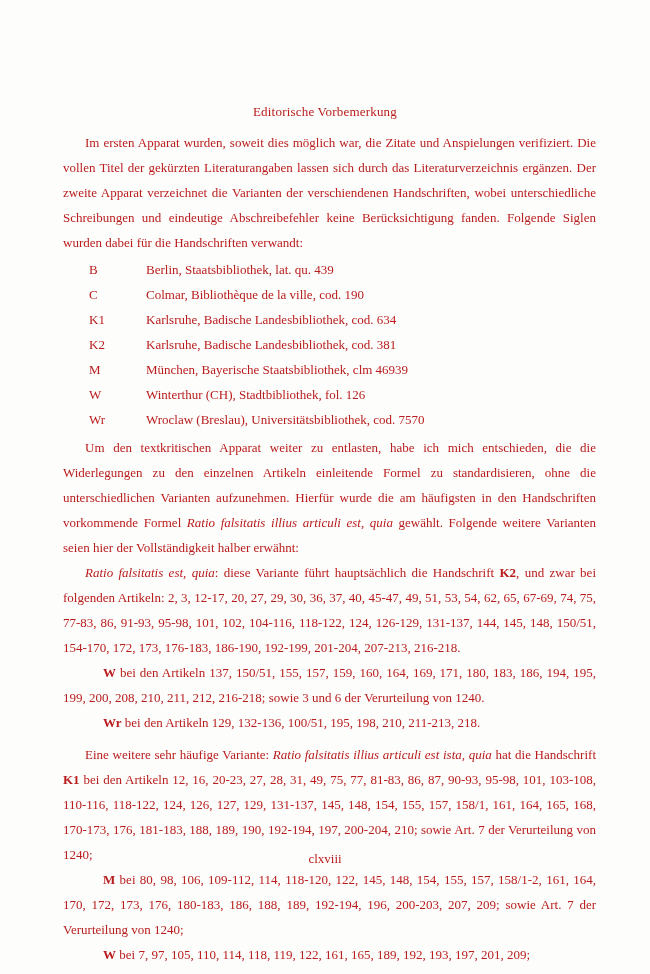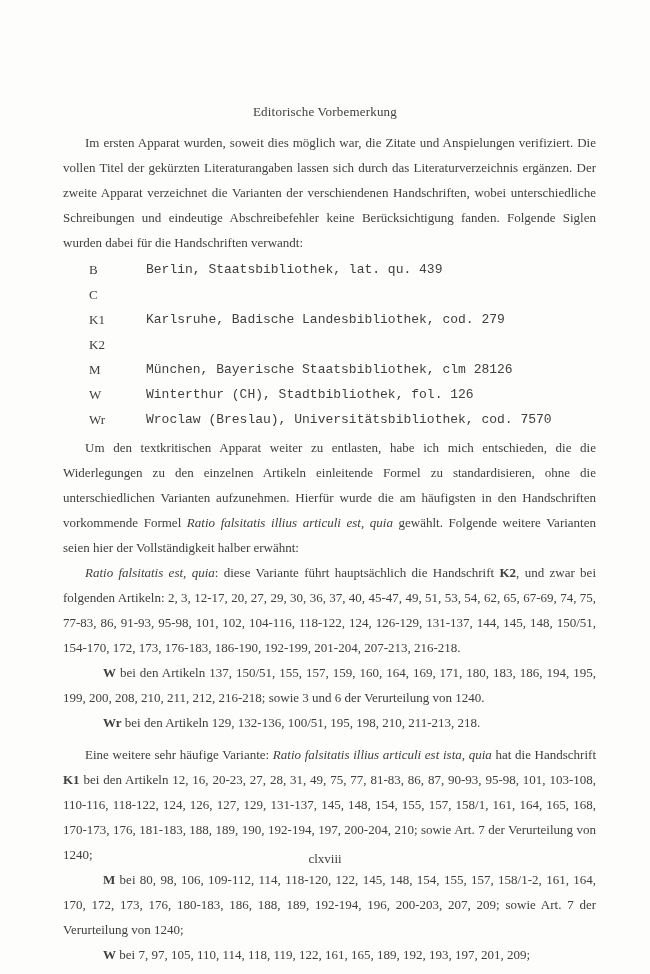--- a/index.html
+++ b/index.html
@@ -2,21 +2,21 @@
 <html><head>
 <meta charset="utf-8">
 <style>
   html, body { margin: 0; padding: 0; background: #e9e9e9; }
   .page {
     position: relative;
     width: 650px;
     height: 974px;
     margin: 0 auto;
     background: #fdfdfc;
-    color: #404040;
+    color: #b91c1c;
     font-family: "Liberation Serif", "DejaVu Serif", serif;
     font-size: 13px;
     overflow: hidden;
   }
   .page-header {
     position: absolute;
     top: 104px;
     left: 0;
     width: 100%;
     text-align: center;
@@ -38,21 +38,21 @@
   }
   p.para.deep { text-indent: 40px; }
   p.para.gap-large { }
   p.para.gap-small { margin-top: 7px; }
   .siglen {
     margin: 2px 0 3px 26px;
     text-align: left;
   }
   .sig-row { display: flex; }
   .sig-label { flex: 0 0 57px; }
-  .sig-desc { flex: 1; font-family: Liberation Mono, monospace; }
+  .sig-desc { flex: 1; }
   i, b { font-style: normal; font-weight: normal; }
   i { font-style: italic; }
   b { font-weight: bold; }
   .page-number {
     position: absolute;
     top: 851px;
     left: 0;
     width: 100%;
     text-align: center;
     font-size: 13px;
@@ -66,31 +66,33 @@
 
   <div class="page-body">
       <p class="para"><span>Im ersten Apparat wurden, soweit dies möglich war, die Zitate und Anspielungen verifiziert. Die vollen Titel der gekürzten Literaturangaben lassen sich durch das Literaturverzeichnis ergänzen. Der zweite Apparat verzeichnet die Varianten der verschiendenen Handschriften, wobei unterschiedliche Schreibungen und eindeutige Abschreibefehler keine Berücksichtigung fanden. Folgende Siglen wurden dabei für die Handschriften verwandt:</span></p>
       <div class="siglen">
         <div class="sig-row">
           <span class="sig-label">B</span>
           <span class="sig-desc">Berlin, Staatsbibliothek, lat. qu. 439</span>
         </div>
         <div class="sig-row">
           <span class="sig-label">C</span>
+          <span class="sig-desc">Colmar, Bibliothèque de la ville, cod. 190</span>
         </div>
         <div class="sig-row">
           <span class="sig-label">K1</span>
-          <span class="sig-desc">Karlsruhe, Badische Landesbibliothek, cod. 279</span>
+          <span class="sig-desc">Karlsruhe, Badische Landesbibliothek, cod. 634</span>
         </div>
         <div class="sig-row">
           <span class="sig-label">K2</span>
+          <span class="sig-desc">Karlsruhe, Badische Landesbibliothek, cod. 381</span>
         </div>
         <div class="sig-row">
           <span class="sig-label">M</span>
-          <span class="sig-desc">München, Bayerische Staatsbibliothek, clm 28126</span>
+          <span class="sig-desc">München, Bayerische Staatsbibliothek, clm 46939</span>
         </div>
         <div class="sig-row">
           <span class="sig-label">W</span>
           <span class="sig-desc">Winterthur (CH), Stadtbibliothek, fol. 126</span>
         </div>
         <div class="sig-row">
           <span class="sig-label">Wr</span>
           <span class="sig-desc">Wroclaw (Breslau), Universitätsbibliothek, cod. 7570</span>
         </div>
       </div>

